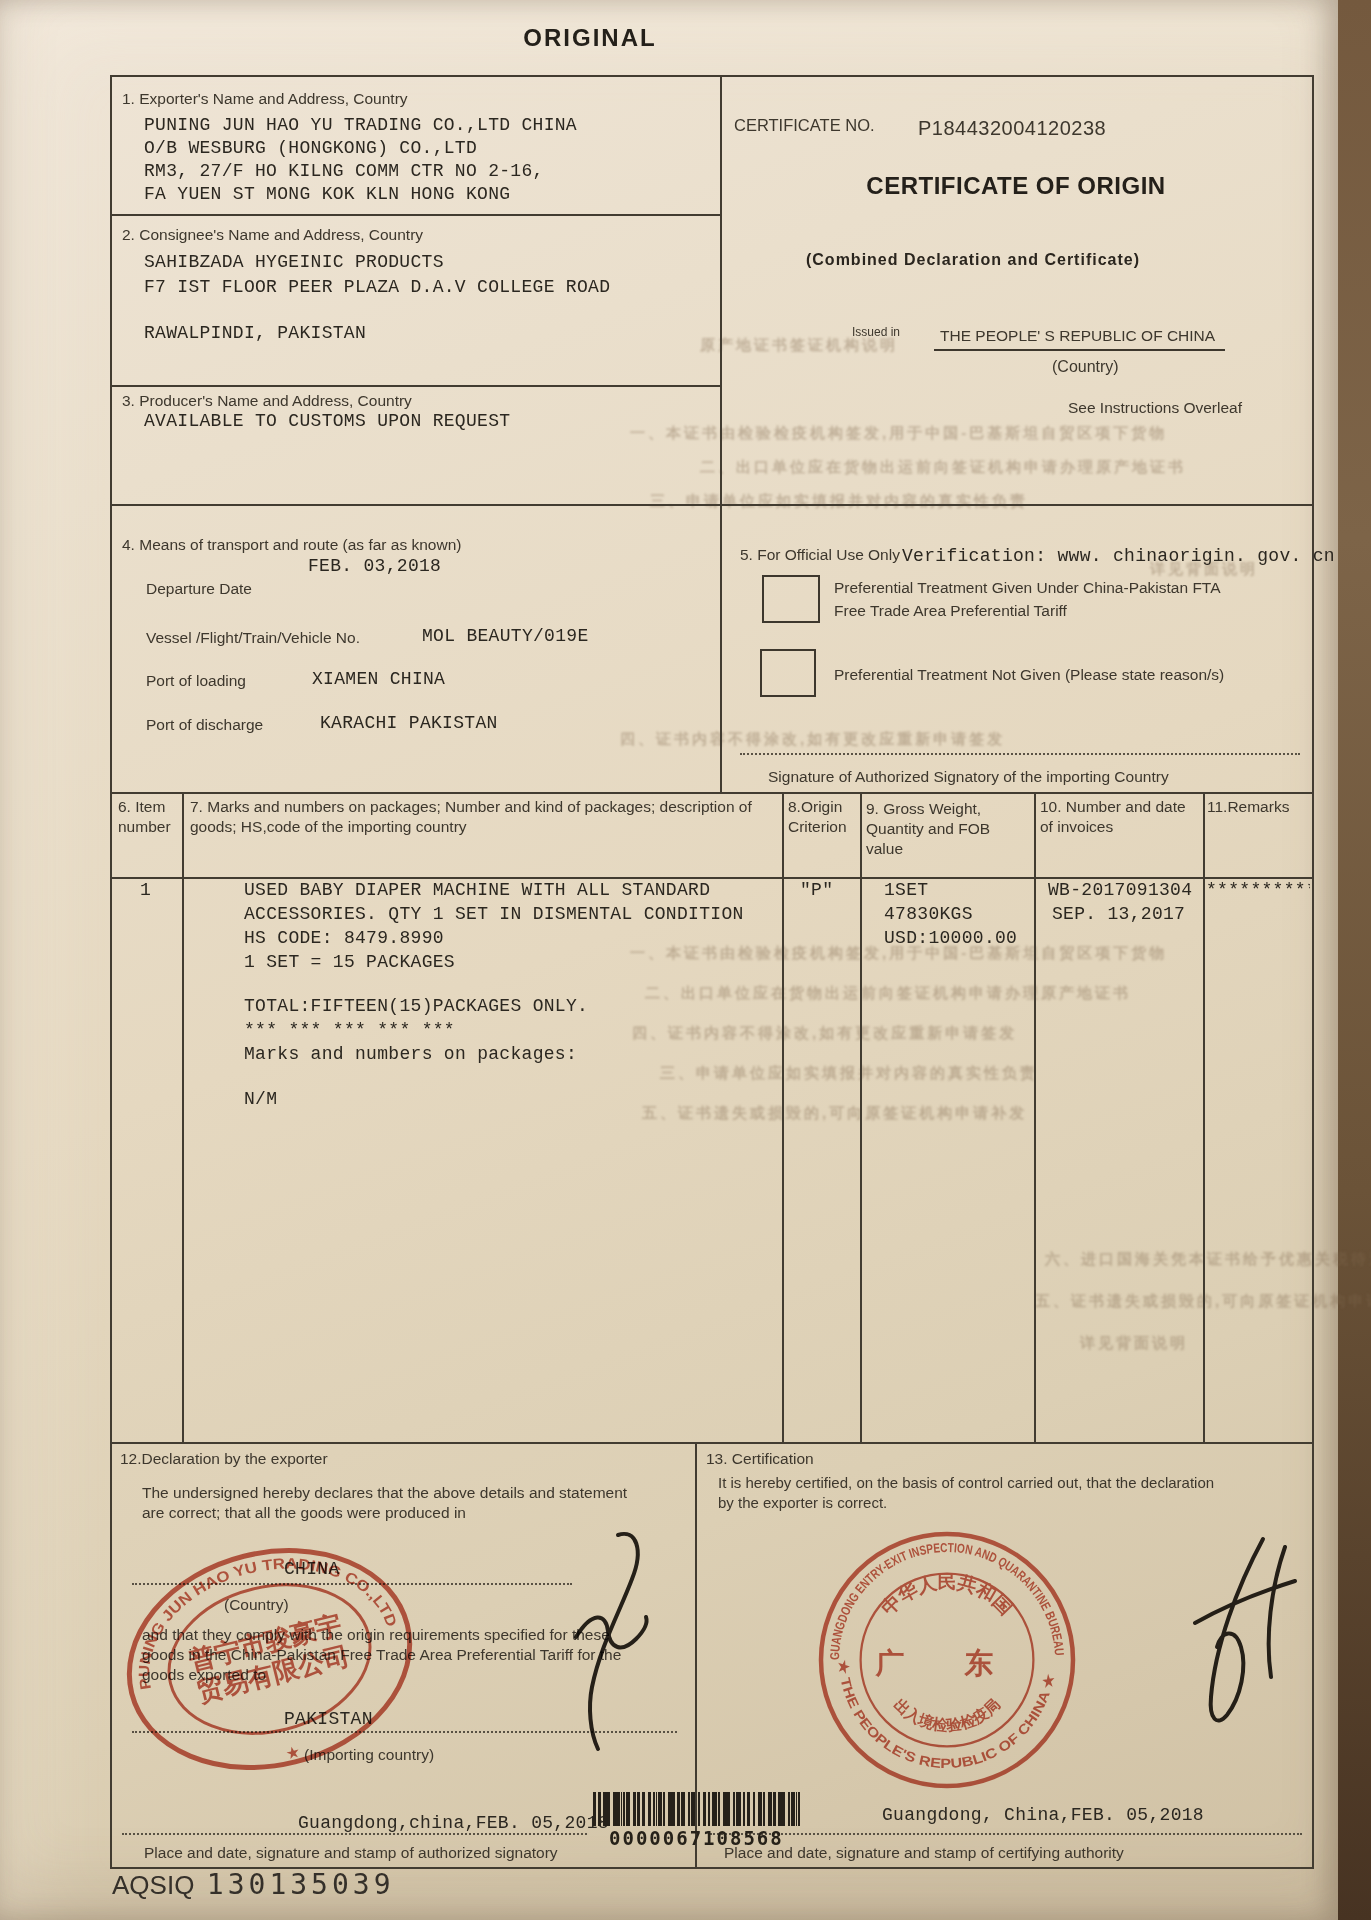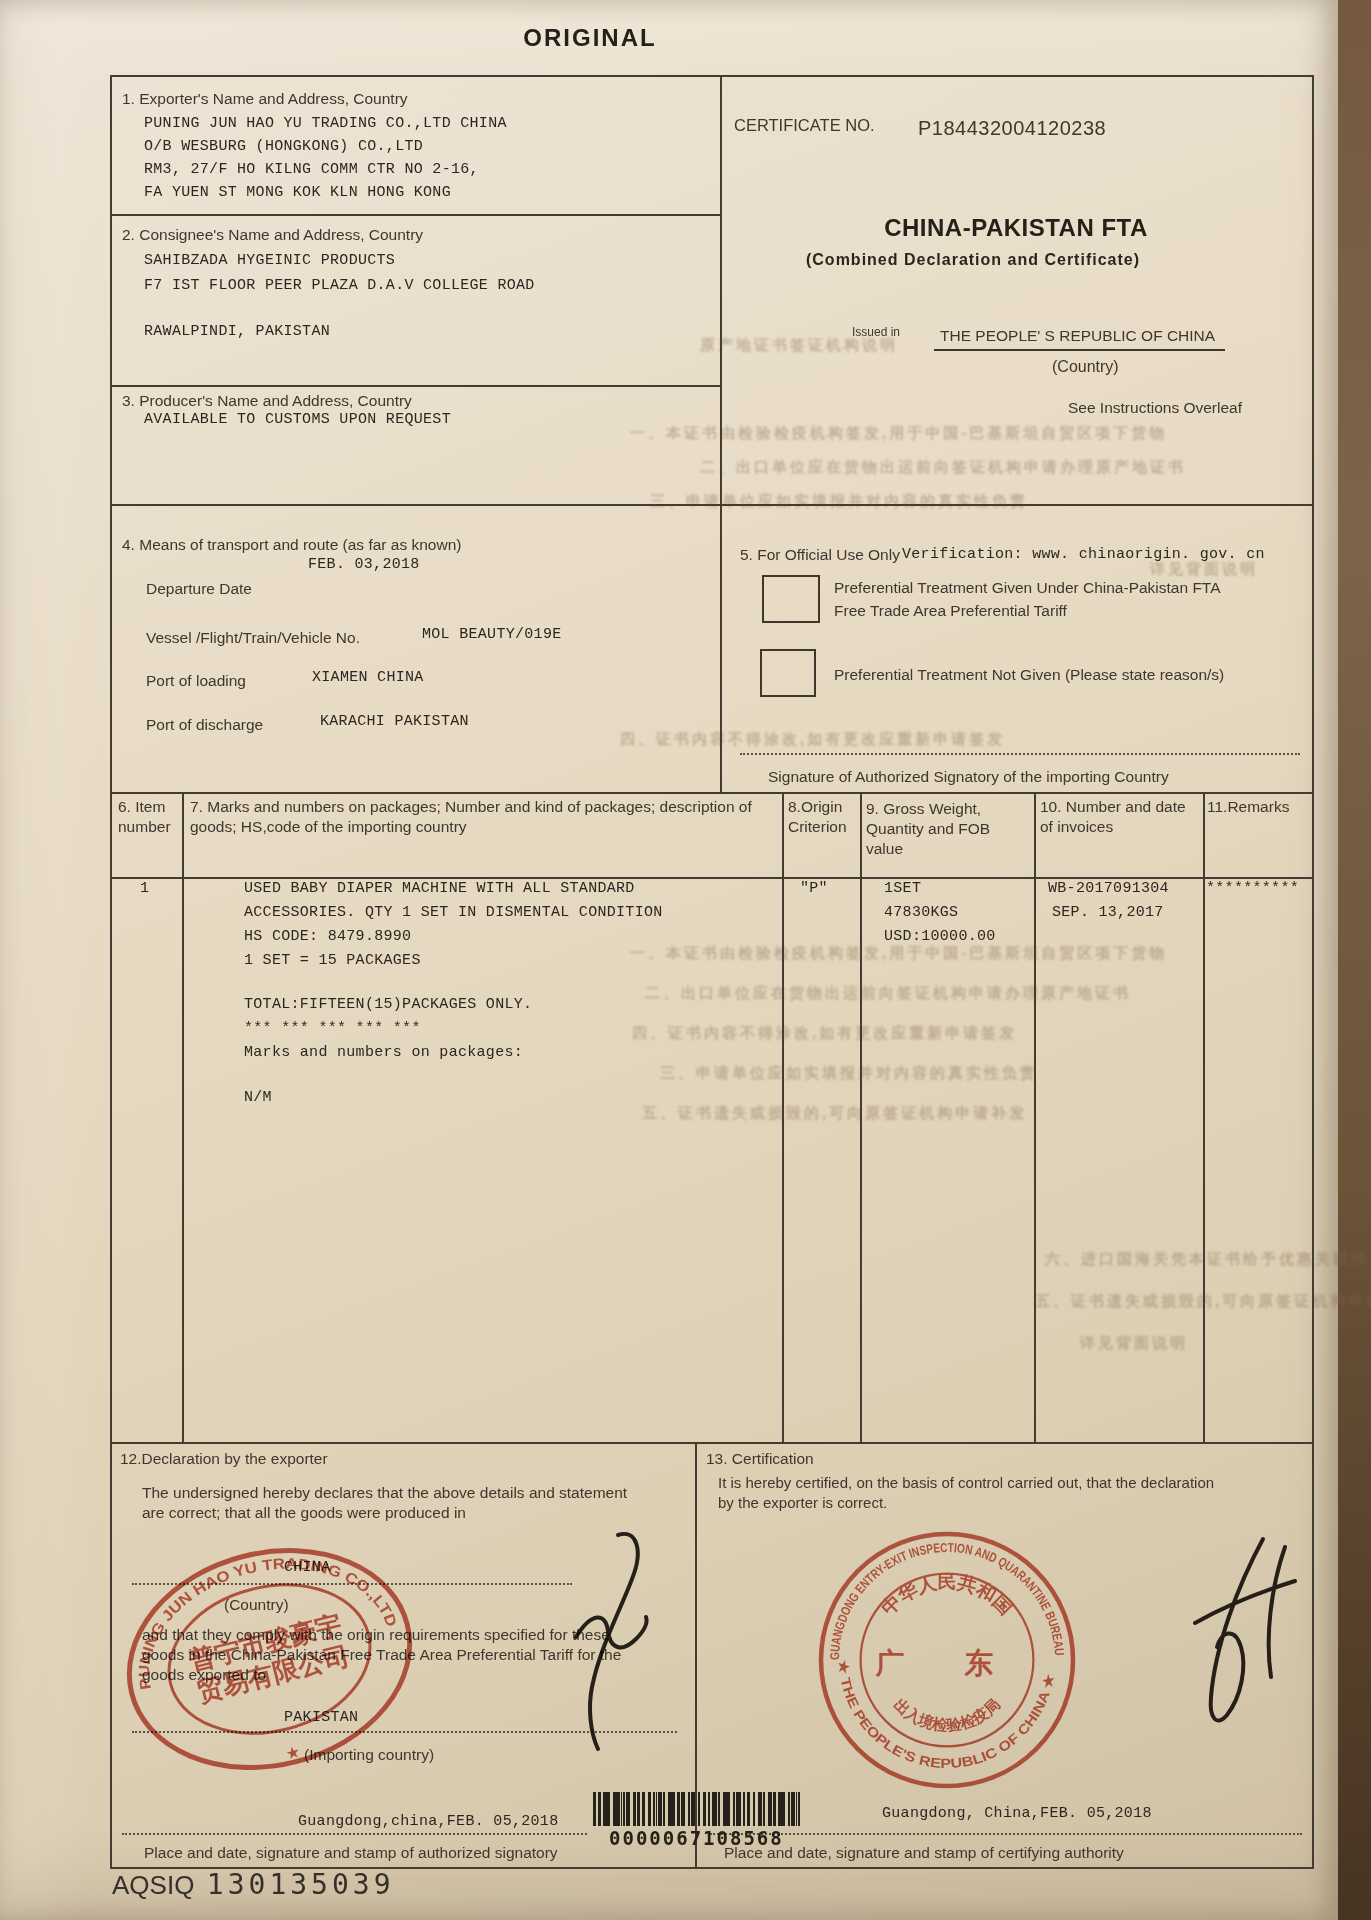--- a/index.html
+++ b/index.html
@@ -14,21 +14,21 @@
     box-shadow:inset -10px 0 26px rgba(70,48,28,.28), inset 0 -36px 60px rgba(120,95,70,.16),
                inset 30px 26px 80px rgba(255,248,236,.30);
   }
   .abs{position:absolute;}
   .form{position:absolute;left:110px;top:75px;width:1200px;height:1790px;border:2px solid #423c31;}
   .hl{position:absolute;height:2px;background:#423c31;}
   .vl{position:absolute;width:2px;background:#423c31;}
   .lbl{position:absolute;font:15.5px/1.3 "Liberation Sans",sans-serif;color:#3d372d;white-space:nowrap;}
   .wrap{white-space:normal;}
   .typed{position:absolute;font-family:"Liberation Mono","DejaVu Sans Mono",monospace;
-         font-size:15px;color:#2b2720;letter-spacing:.3px;white-space:pre;}
+         font-size:18px;color:#2b2720;letter-spacing:.3px;white-space:pre;}
   .big{font-weight:bold;font-size:24px;letter-spacing:.5px;color:#24201a;}
   .dot{position:absolute;height:0;border-bottom:2px dotted #4b4438;opacity:.9;}
   .cb{position:absolute;border:2px solid #3d372d;}
   .bleed{position:absolute;font:bold 15px "Liberation Sans",sans-serif;color:rgba(128,106,78,.38);
          letter-spacing:3px;filter:blur(.8px);white-space:nowrap;}
   .stamp{position:absolute;mix-blend-mode:multiply;opacity:.85;}
   .sig{position:absolute;mix-blend-mode:multiply;}
   .barcode{position:absolute;
     background:repeating-linear-gradient(90deg,#26211a 0 2px,rgba(0,0,0,0) 2px 5px),
                repeating-linear-gradient(90deg,#26211a 0 1px,rgba(0,0,0,0) 1px 7px),
@@ -94,21 +94,21 @@
     <span class="typed" style="left:196px;top:479px;">FEB. 03,2018</span>
     <span class="lbl" style="left:34px;top:551px;">Vessel /Flight/Train/Vehicle No.</span>
     <span class="typed" style="left:310px;top:549px;">MOL BEAUTY/019E</span>
     <span class="lbl" style="left:34px;top:594px;">Port of loading</span>
     <span class="typed" style="left:200px;top:592px;">XIAMEN CHINA</span>
     <span class="lbl" style="left:34px;top:638px;">Port of discharge</span>
     <span class="typed" style="left:208px;top:636px;">KARACHI PAKISTAN</span>
 
     <span class="lbl" style="left:622px;top:38px;font-size:16.5px;">CERTIFICATE NO.</span>
     <span class="lbl" style="left:806px;top:38px;font-size:20px;letter-spacing:.5px;">P184432004120238</span>
-    <div class="abs big center" style="left:608px;top:137px;width:592px;">CHINA-PAKISTAN FTA</div>
+    <div class="abs big center" style="left:608px;top:95px;width:592px;">CERTIFICATE OF ORIGIN</div>
     <div class="abs center" style="left:608px;top:174px;width:506px;font:bold 16px 'Liberation Sans',sans-serif;color:#2a251e;letter-spacing:1px;">(Combined Declaration and Certificate)</div>
     <span class="lbl" style="left:740px;top:248px;font-size:12px;">Issued in</span>
     <span class="lbl" style="left:822px;top:249px;font-size:15.5px;border-bottom:2px solid #3d372d;padding:0 10px 3px 6px;">THE PEOPLE' S REPUBLIC OF CHINA</span>
     <span class="lbl" style="left:940px;top:280px;font-size:16px;">(Country)</span>
     <div class="abs right" style="left:898px;top:322px;width:290px;font:15.5px 'Liberation Sans',sans-serif;color:#3d372d;">See Instructions Overleaf</div>
 
     <span class="lbl" style="left:628px;top:468px;">5. For Official Use Only</span>
     <span class="typed" style="left:790px;top:469px;">Verification: www. chinaorigin. gov. cn</span>
     <div class="cb" style="left:650px;top:498px;width:54px;height:44px;"></div>
     <span class="lbl" style="left:722px;top:501px;">Preferential Treatment  Given Under China-Pakistan FTA</span>

